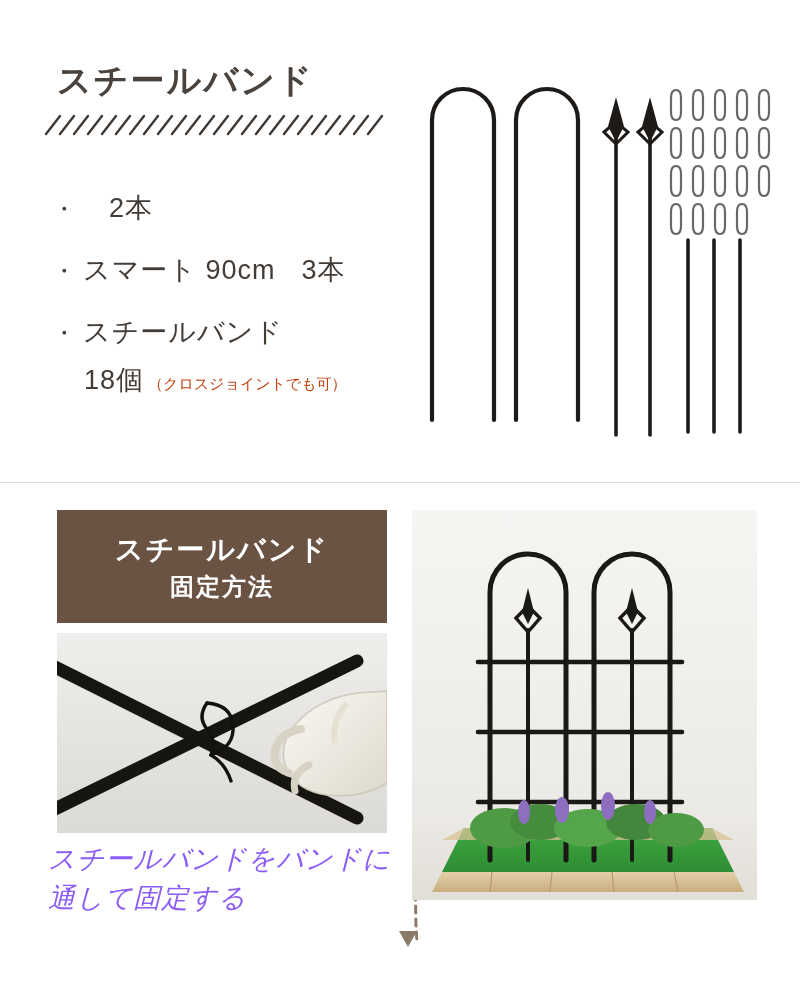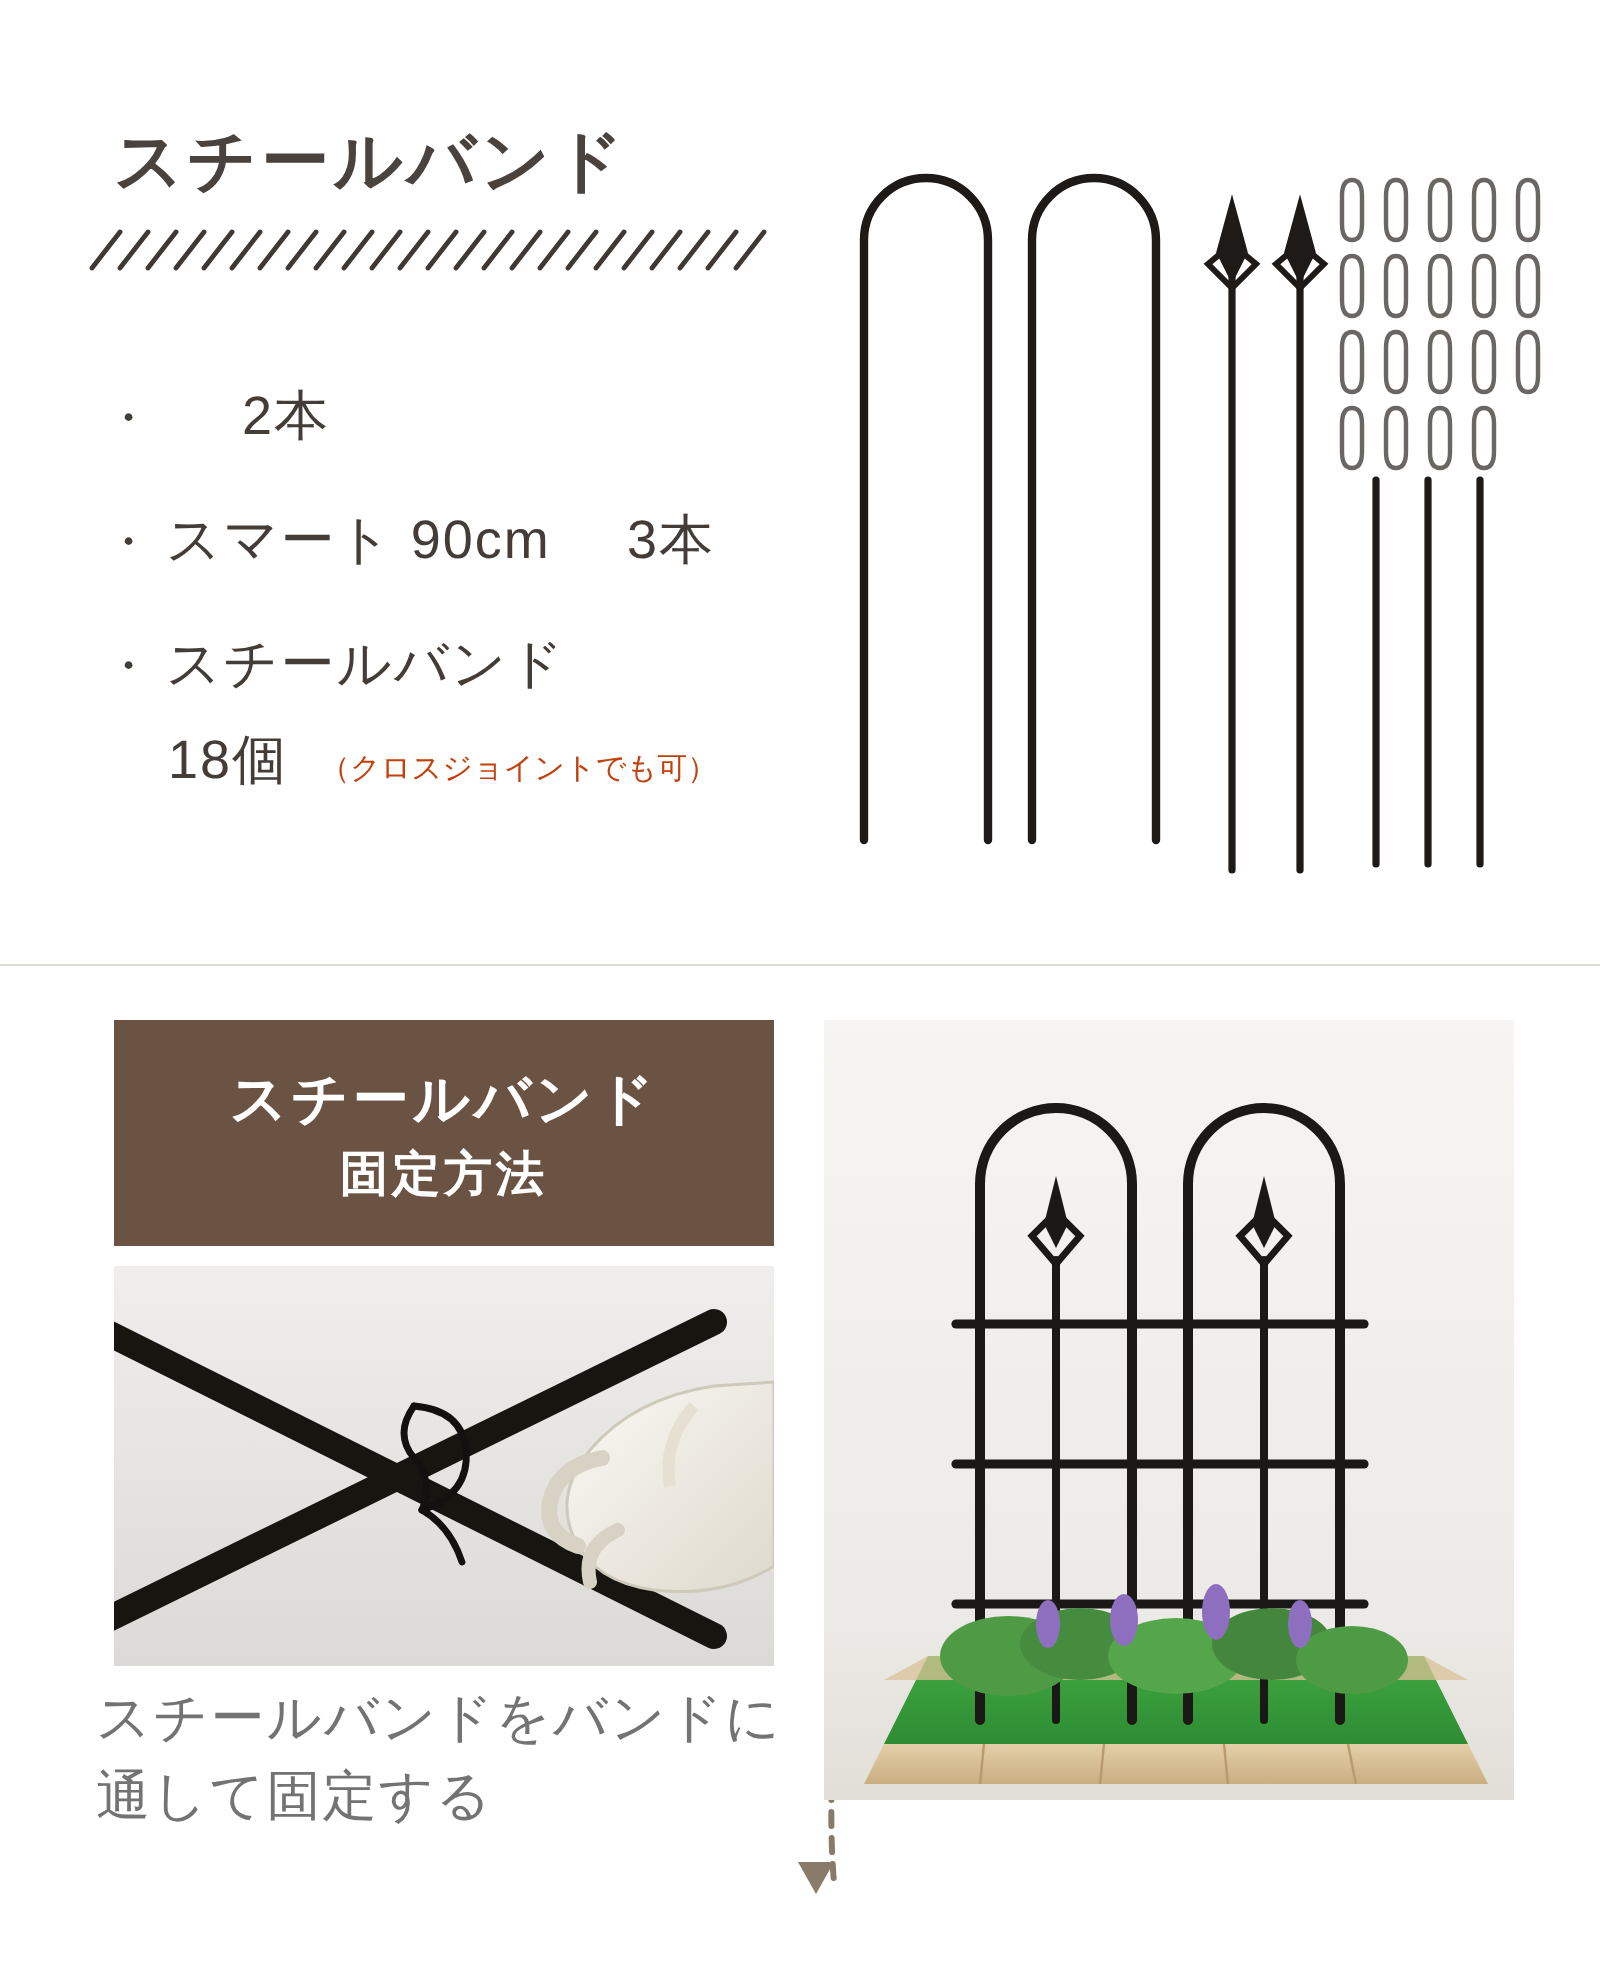--- a/index.html
+++ b/index.html
@@ -56,27 +56,26 @@
     color: #443c36;
     margin-bottom: 26px;
     white-space: nowrap;
   }
   .bullet {
     margin-right: 6px;
     font-size: 24px;
     line-height: 1;
   }
   .item-qty {
-    margin-left: 38px;
+    margin-left: 26px;
   }
   .item-row.sub {
     margin-left: 32px;
     margin-top: -14px;
     margin-bottom: 0;
-    gap: 12px;
   }
   .note {
     font-size: 15px;
     letter-spacing: 0px;
     color: #c2410c;
     margin-left: 4px;
   }
 
   
   .parts-art {
@@ -142,21 +141,22 @@
   }
 
   .band-caption {
     position: absolute;
     left: 48px;
     top: 340px;
     width: 350px;
     font-size: 27px;
     line-height: 1.45;
     letter-spacing: 1px;
-    color: #737373;
+    color: #8b5cf6;
+    font-style: italic;
   }
 
   .photo-trellis {
     position: absolute;
     left: 412px;
     top: 10px;
     width: 345px;
     height: 390px;
     overflow: hidden;
     background: #f2f0ee;

